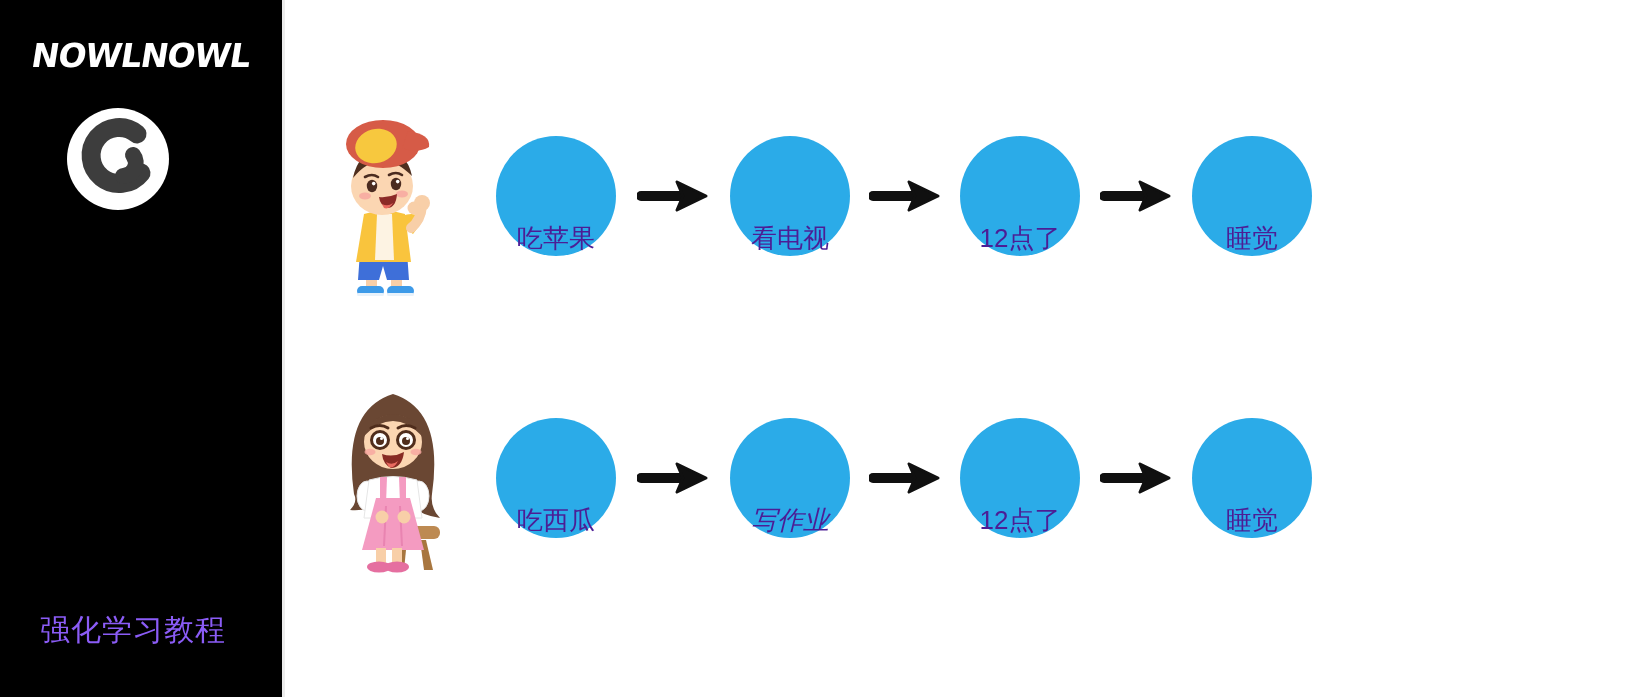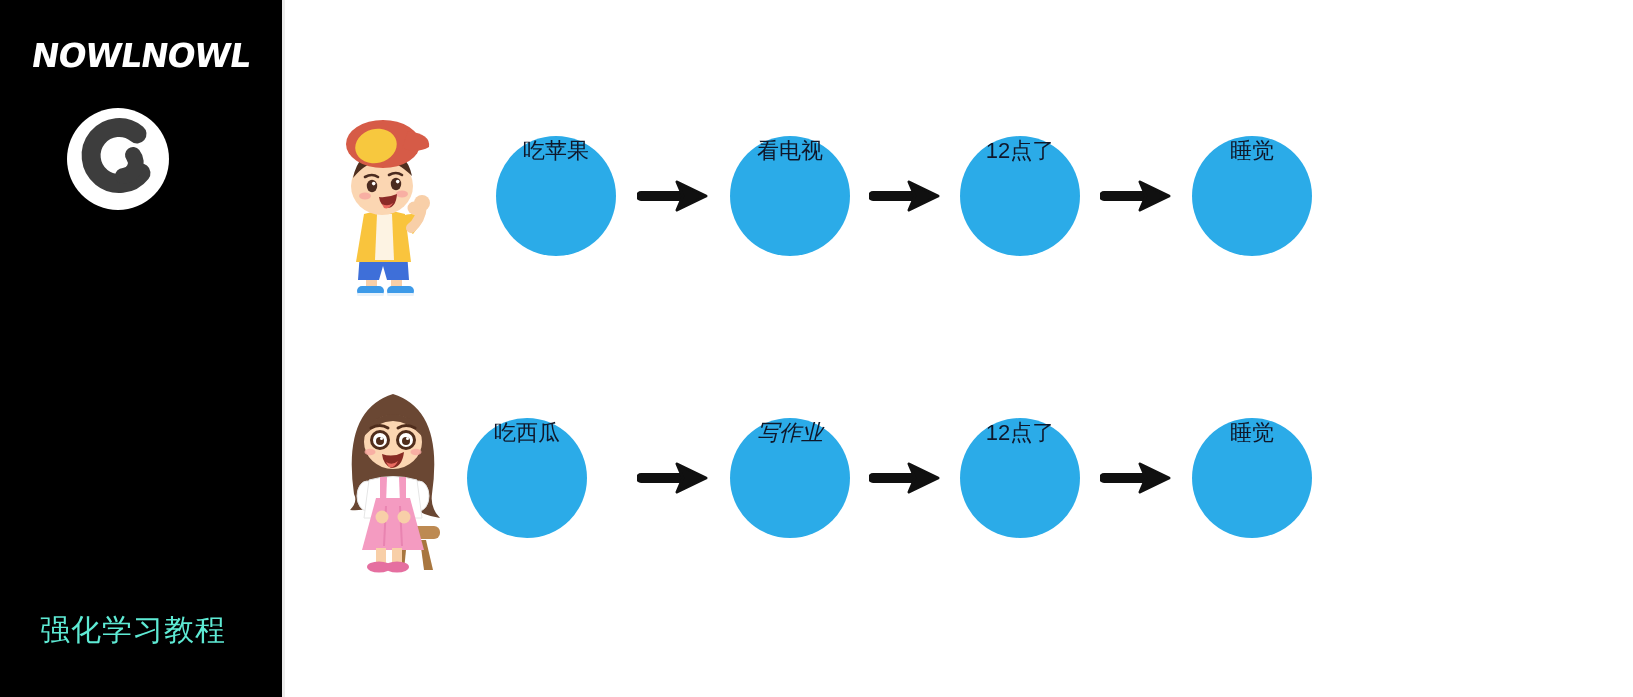--- a/index.html
+++ b/index.html
@@ -16,27 +16,27 @@
   .brand{
     position:absolute;top:36px;left:0;width:282px;text-align:center;
     color:#fff;font-size:33px;font-weight:bold;letter-spacing:-1px;
     transform:skewX(-9deg);
     font-family:"DejaVu Sans",sans-serif;
     white-space:nowrap;
   }
   .logo-wrap{position:absolute;top:107px;left:66px;width:104px;height:104px;}
   .tagline{
     position:absolute;top:610px;left:40px;width:242px;
-    color:#5eead4;font-size:30px;letter-spacing:1px;white-space:nowrap;
+    color:#8b5cf6;font-size:30px;letter-spacing:1px;white-space:nowrap;
   }
   
   .node{
     position:absolute;width:120px;height:120px;border-radius:50%;
-    display:flex;align-items:flex-start;justify-content:center;
-    font-size:22px;color:#0f172a;white-space:nowrap;
+    display:flex;align-items:flex-end;justify-content:center;
+    font-size:26px;color:#4c1d95;white-space:nowrap;
   }
   .arrow{position:absolute;width:72px;height:34px;}
   .actor{position:absolute;}
 </style>
 </head>
 <body>
 
 <div class="sidebar">
   <div class="brand">NOWLNOWL</div>
 
@@ -170,21 +170,21 @@
     <circle cx="73.5" cy="62.5" r="1.5" fill="#fff"></circle>
 
     <ellipse cx="36" cy="76" rx="5.5" ry="3.2" fill="#F7A8A0" opacity="0.85"></ellipse>
     <ellipse cx="82" cy="76" rx="5.5" ry="3.2" fill="#F7A8A0" opacity="0.85"></ellipse>
 
     <path d="M48 78 Q59 82 70 76 Q68 92 57 92 Q49 88 48 78 Z" fill="#872B24"></path>
     <path d="M52 86 Q58 90 64 85 Q60 93 55 91 Z" fill="#E96A60"></path>
   </svg>
 </div>
 
-<div class="node" style="left:467px;top:418px;background:#2BABE8;font-family:Liberation Serif, serif;">
+<div class="node" style="left:496px;top:418px;background:#2BABE8;font-family:Liberation Serif, serif;">
   <span>吃西瓜</span>
 </div>
 <div class="arrow" style="left:637px;top:461px;">
   <svg width="72" height="34" viewBox="0 0 72 34">
     <path d="M4 17 H45" stroke="#101010" stroke-width="10" stroke-linecap="round"></path>
     <path d="M40 3 L69 17 L40 31 L46 17 Z" fill="#101010" stroke="#101010" stroke-width="3" stroke-linejoin="round"></path>
   </svg>
 </div>
 <div class="node" style="left:730px;top:418px;background:#2BABE8;font-style:italic;">
   <span>写作业</span>

